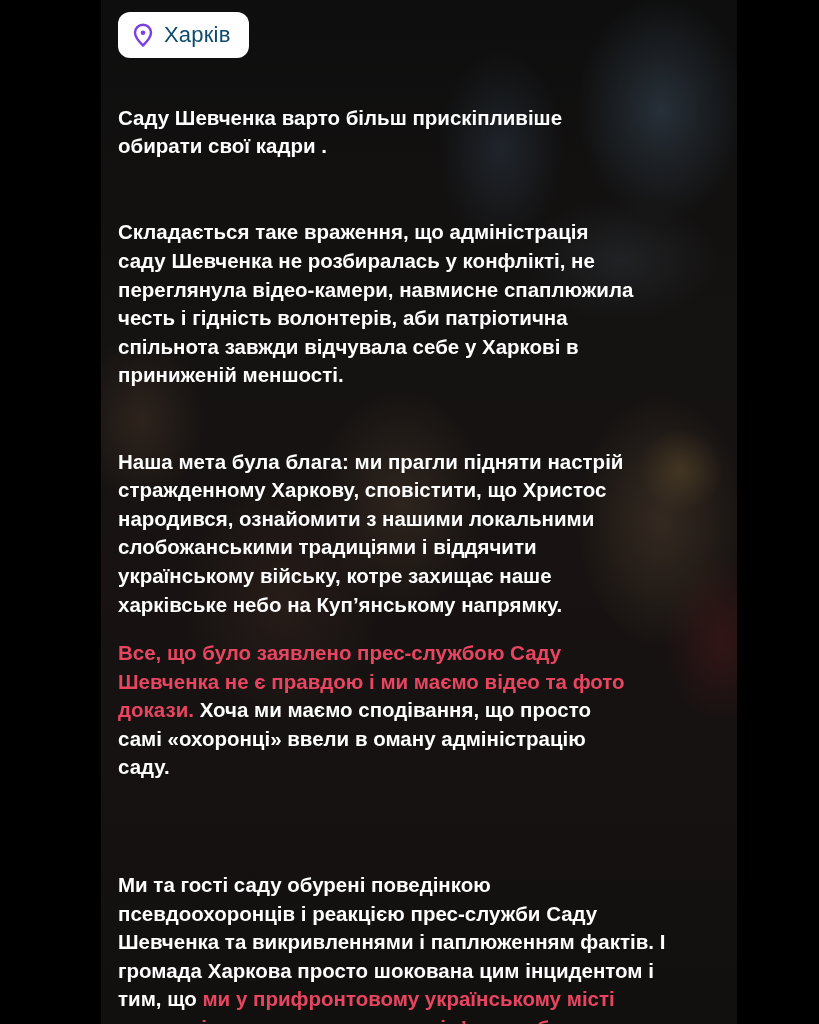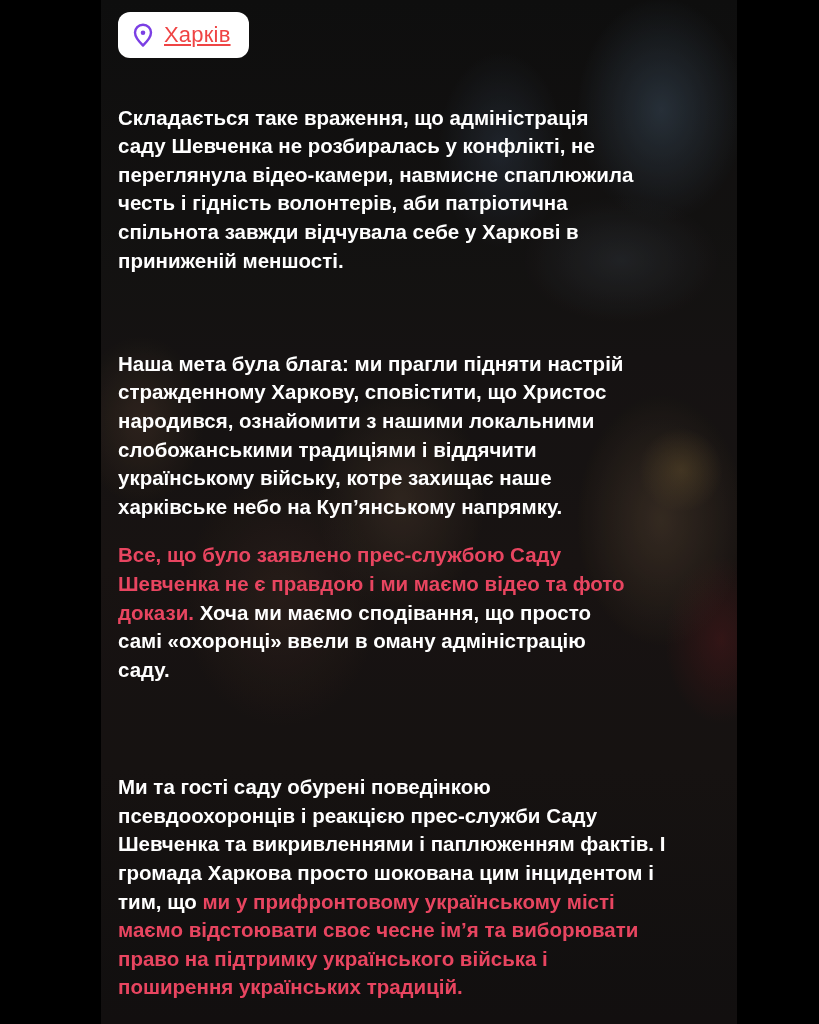--- a/index.html
+++ b/index.html
@@ -54,42 +54,41 @@
   }
   .location-pill .pin {
     width: 22px;
     height: 26px;
     display: flex;
     align-items: center;
     justify-content: center;
   }
   .location-pill .label {
     font-size: 22px;
-    color: #ef4444;
+    color: #0c4a6e;
     font-weight: 400;
     letter-spacing: 0.2px;
-    text-decoration: underline;
   }
   .content {
     position: absolute;
     left: 118px;
     top: 75px;
     width: 610px;
     z-index: 2;
     color: #ffffff;
     font-weight: 700;
     font-size: 20.5px;
     line-height: 28.6px;
   }
   .para {
     margin: 0 0 28.6px 0;
     white-space: pre-line;
   }
   .para.p1 { margin-bottom: 29px; }
-  .para.p2 { margin-bottom: 46px; }
+  .para.p2 { margin-bottom: 29px; }
   .para.p3 { margin-bottom: 20px; }
   .para.p4 { margin-bottom: 89px; }
   .hl {
     color: #e84560;
   }
 </style>
 </head>
 <body>
 
 <div class="photo-panel"></div>
@@ -98,20 +97,24 @@
   <span class="pin">
     <svg width="20" height="25" viewBox="0 0 20 25">
       <path d="M10 1.8 C5.3 1.8 2 5.3 2 9.6 C2 15 10 22.5 10 22.5 C10 22.5 18 15 18 9.6 C18 5.3 14.7 1.8 10 1.8 Z" fill="none" stroke="#7b3fe4" stroke-width="2.4" stroke-linejoin="round"></path>
       <circle cx="10" cy="9.8" r="2.3" fill="#7b3fe4"></circle>
     </svg>
   </span>
   <span class="label">Харків</span>
 </div>
 
 <div class="content">
+  <p class="para p1">
+    <span>Саду Шевченка варто більш прискіпливіше
+обирати свої кадри .</span>
+  </p>
   <p class="para p2">
     <span>Складається таке враження, що адміністрація
 саду Шевченка не розбиралась у конфлікті, не
 переглянула відео-камери, навмисне спаплюжила
 честь і гідність волонтерів, аби патріотична
 спільнота завжди відчувала себе у Харкові в
 приниженій меншості.</span>
   </p>
   <p class="para p3">
     <span>Наша мета була блага: ми прагли підняти настрій

